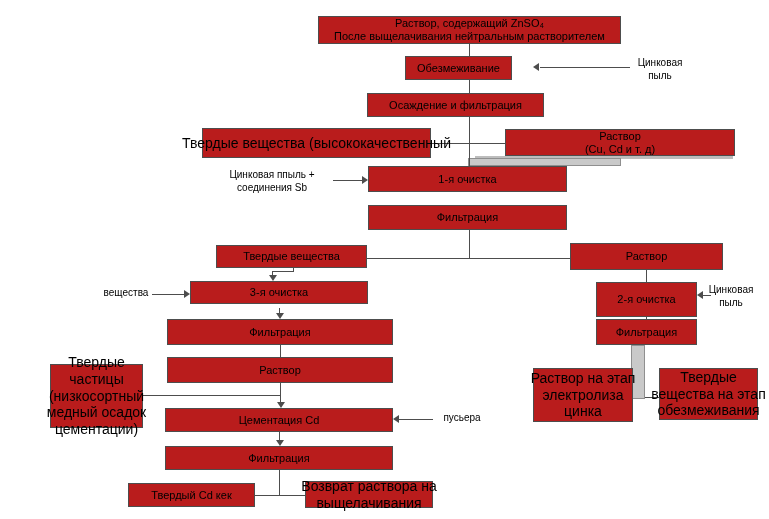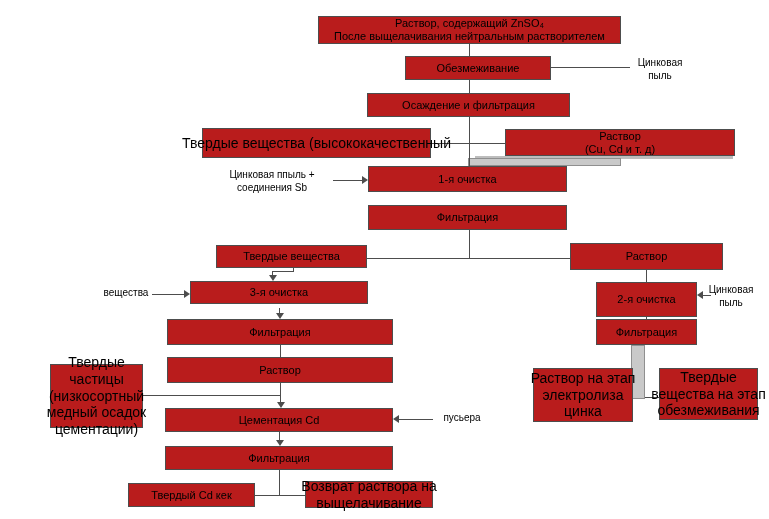--- a/index.html
+++ b/index.html
@@ -86,25 +86,25 @@
   <div class="ar ar-l" style="left:393px;top:415px"></div>
 
   <div class="hl" style="left:703px;top:295px;width:8px"></div>
   <div class="ar ar-l" style="left:697px;top:291px"></div>
 
   <div class="node" style="left:318px;top:16px;width:303px;height:28px">
     <span class="ln">Раствор, содержащий ZnSO₄</span>
     <span class="ln">После выщелачивания нейтральным растворителем</span>
   </div>
 
-  <div class="node" style="left:405px;top:56px;width:146px;height:24px">
+  <div class="node" style="left:405px;top:56px;width:107px;height:24px">
     <span class="ln">Обезмеживание</span>
   </div>
 
-  <div class="node" style="left:367px;top:93px;width:203px;height:24px">
+  <div class="node" style="left:367px;top:93px;width:177px;height:24px">
     <span class="ln">Осаждение и фильтрация</span>
   </div>
 
   <div class="node sm" style="left:202px;top:128px;width:229px;height:30px">
     <span class="ln">Твердые вещества (высококачественный</span>
   </div>
 
   <div class="node" style="left:505px;top:129px;width:230px;height:27px">
     <span class="ln">Раствор</span>
     <span class="ln">(Cu, Cd и т. д)</span>
@@ -153,21 +153,21 @@
   <div class="node" style="left:165px;top:446px;width:228px;height:24px">
     <span class="ln">Фильтрация</span>
   </div>
 
   <div class="node" style="left:128px;top:483px;width:127px;height:24px">
     <span class="ln">Твердый Cd кек</span>
   </div>
 
   <div class="node sm" style="left:305px;top:481px;width:128px;height:27px">
     <span class="ln">Возврат раствора на</span>
-    <span class="ln">выщелачивание</span>
+    <span class="ln">выщелачивания</span>
   </div>
 
   <div class="node" style="left:596px;top:282px;width:101px;height:35px">
     <span class="ln">2-я очистка</span>
   </div>
 
   <div class="node" style="left:596px;top:319px;width:101px;height:26px">
     <span class="ln">Фильтрация</span>
   </div>
 

